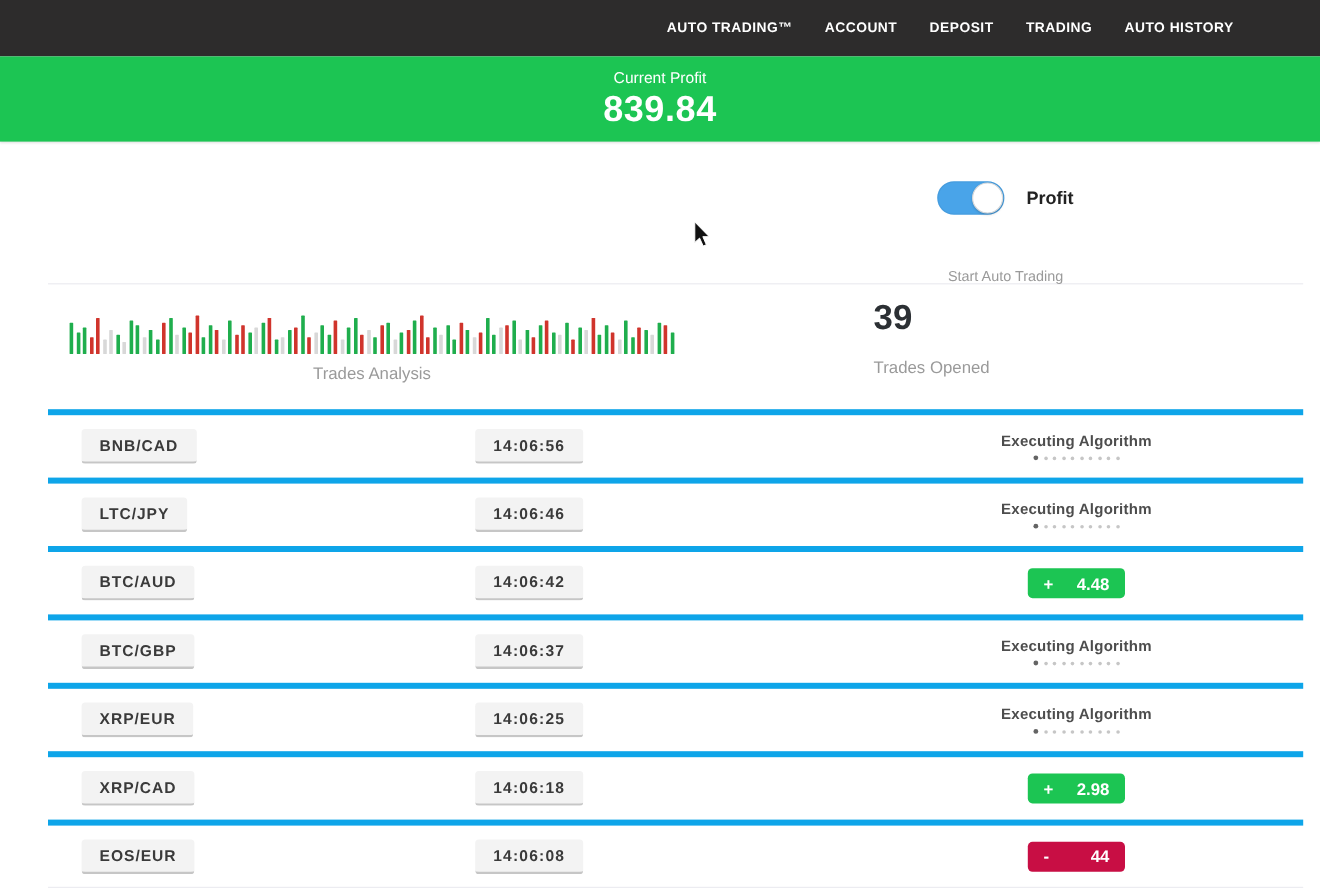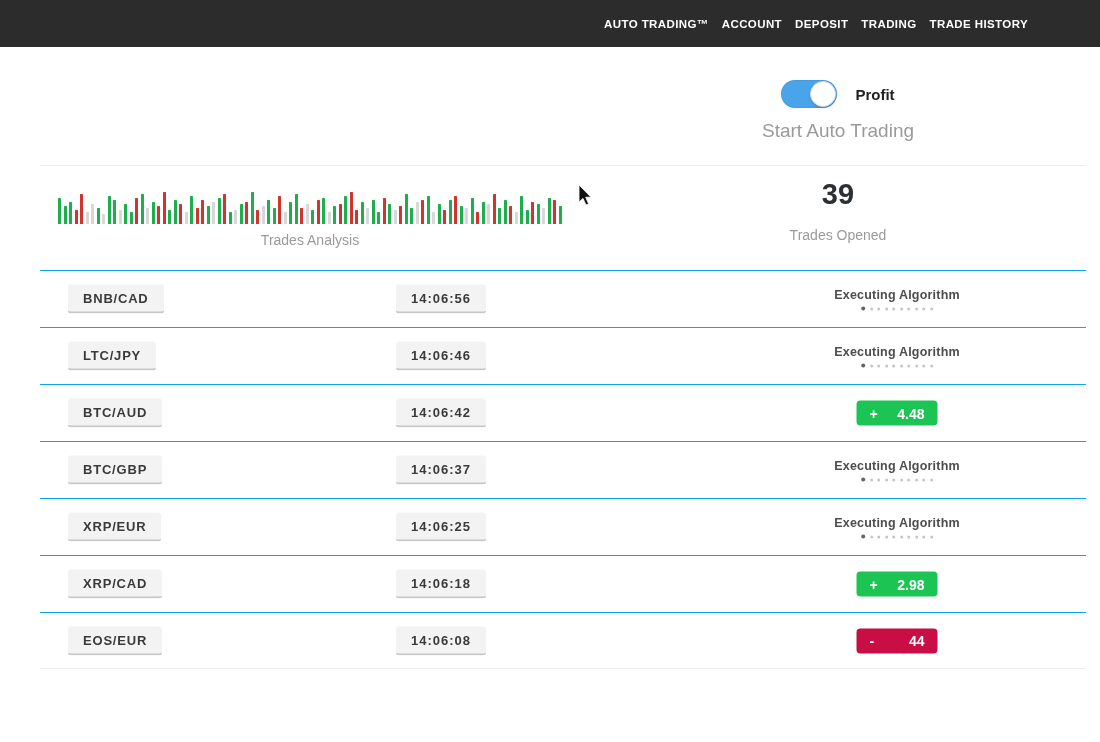--- a/index.html
+++ b/index.html
@@ -4,21 +4,21 @@
 <style>
   * { margin:0; padding:0; box-sizing:border-box; }
   html,body { width:1100px; height:742px; overflow:hidden; }
   body { font-family:"Liberation Sans", sans-serif; background:#fff; }
   .app { position:relative; width:1100px; height:742px; background:#fff; }
 
   
   .navbar {
     height:47px; background:var(--navbar-bg);
     display:flex; align-items:center; justify-content:flex-end;
-    gap:13px; padding-right:72px;
+    gap:27px; padding-right:72px;
   }
   .nav-item {
     color:#fff; font-size:11.5px; font-weight:bold; letter-spacing:.4px;
     cursor:pointer; white-space:nowrap;
   }
 
   
   .banner {
     height:71px; background:var(--accent-green);
     display:flex; flex-direction:column; align-items:center; justify-content:center;
@@ -38,39 +38,39 @@
   .toggle {
     position:relative; width:56px; height:28px; border-radius:15px;
     background:var(--toggle-blue); cursor:pointer;
     box-shadow:inset 0 0 0 1px rgba(0,0,0,.05);
   }
   .toggle-knob {
     position:absolute; top:1px; right:1px; width:26px; height:26px; border-radius:50%;
     background:#fff; border:1px solid #d9d9d9; box-shadow:0 1px 2px rgba(0,0,0,.18);
   }
   .toggle-label { font-size:15px; font-weight:bold; color:#222; }
-  .toggle-caption { font-size:19px; color:#9a9a9a; margin-top:12px; }
+  .toggle-caption { font-size:12px; color:#9a9a9a; margin-top:44px; }
 
   
   .market-section { position:relative; height:104px; margin:0 14px 0 40px; }
   .bars-block { position:absolute; left:15px; top:20px; width:510px; text-align:center; }
   .bars { display:flex; align-items:flex-end; justify-content:center; gap:2.5px; height:38px; }
   .bar { width:3px; border-radius:.5px; }
   .bar.g { background:#1fae4d; }
   .bar.r { background:#d0342c; }
   .bar.w { background:#d8d8d8; }
   .bars-label { font-size:14px; color:#9a9a9a; margin-top:8px; }
 
-  .trades-block { position:absolute; left:688px; top:12px; width:220px; text-align:center; }
+  .trades-block { position:absolute; left:688px; top:12px; width:220px; }
   .trades-value { font-size:29px; font-weight:bold; color:#2c3034; }
   .trades-label { font-size:14px; color:#9a9a9a; margin-top:16px; }
 
   
   .trade-rows { margin:0 14px 0 40px; }
-  .trade-row { position:relative; height:57px; border-top:1px solid #0ea5e9; }
+  .trade-row { position:relative; height:57px; border-top:5px solid #0ea5e9; }
   .trade-row:last-child { border-bottom:1px solid #ececf1; }
 
   .chip {
     position:absolute; top:50%; transform:translateY(-50%);
     background:#f3f3f3; border-bottom:2px solid #c6c6c6; border-radius:3px;
     padding:6px 15px; font-size:13px; font-weight:bold; letter-spacing:.8px;
     color:#3a3a3a; white-space:nowrap;
   }
   .chip.pair { left:28px; cursor:pointer; }
   .chip.time { left:356px; letter-spacing:1px; }
@@ -95,23 +95,27 @@
 </head>
 <body>
 
 <div class="app">
 
   <nav class="navbar">
       <div class="nav-item">AUTO TRADING™</div>
       <div class="nav-item">ACCOUNT</div>
       <div class="nav-item">DEPOSIT</div>
       <div class="nav-item">TRADING</div>
-      <div class="nav-item">TRADE HISTORY</div>
+      <div class="nav-item">AUTO HISTORY</div>
     </nav>
 
+  <div class="banner">
+    <div class="banner-label">Current Profit</div>
+    <div class="banner-value">839.84</div>
+  </div>
 
   <section class="balance-section">
     <div class="balance-block">
     </div>
     <div class="toggle-block">
       <div class="toggle-row">
         <div class="toggle">
           <div class="toggle-knob"></div>
         </div>
         <span class="toggle-label">Profit</span>

